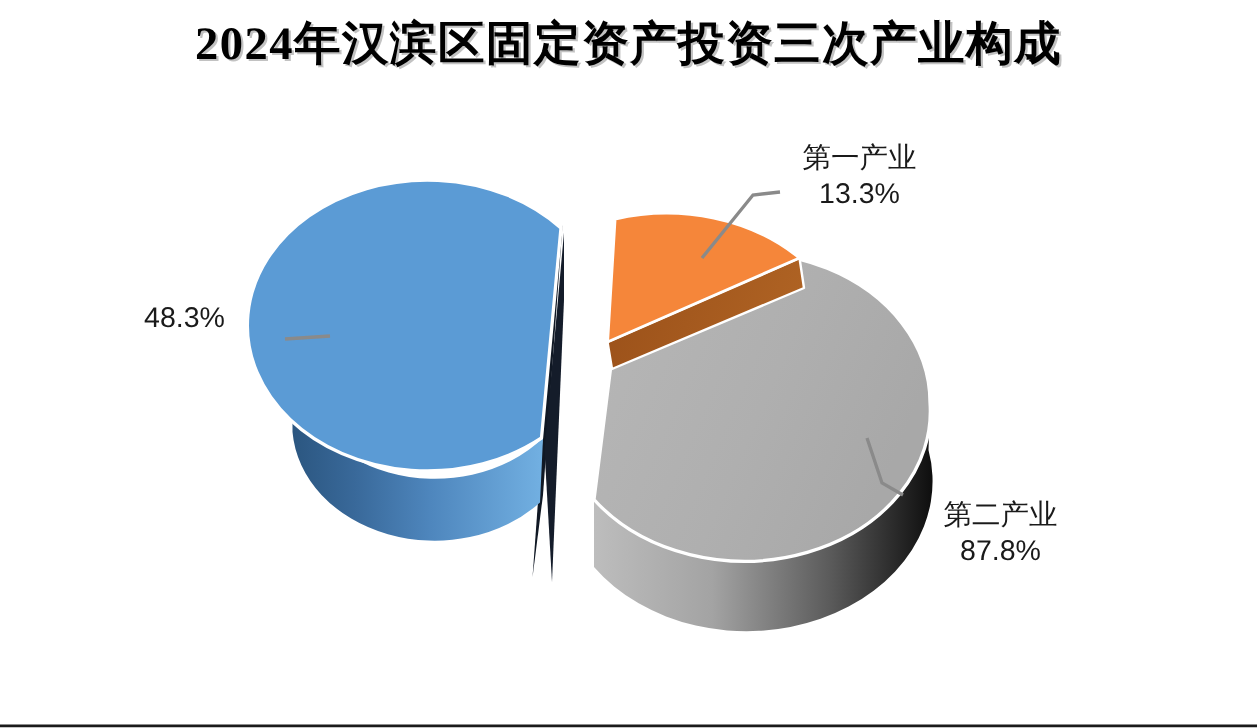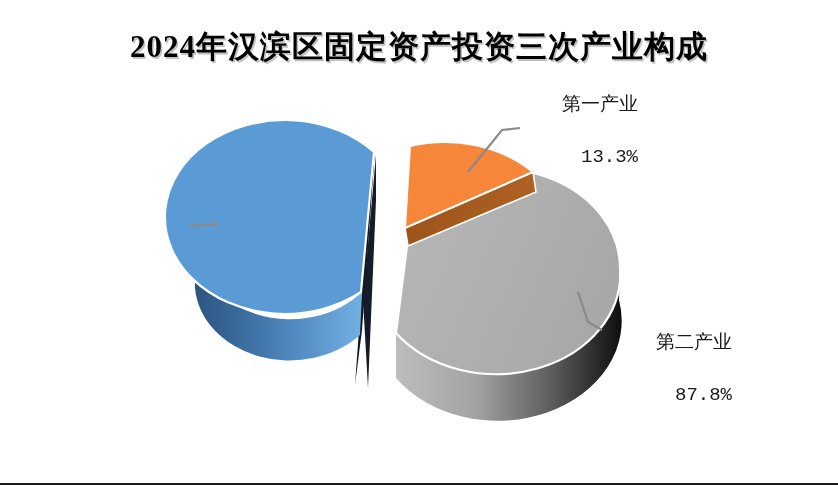--- a/index.html
+++ b/index.html
@@ -19,47 +19,47 @@
     left: 0; top: 0;
     width: 838px;
     height: 485px;
     background: #ffffff;
     border-bottom: 2px solid #1b1b1b;
     box-sizing: border-box;
   }
   #chart-title {
     position: absolute;
     left: 0;
-    top: 26px;
+    top: 8px;
     width: 838px;
     text-align: center;
     font-family: "Liberation Serif", "DejaVu Serif", serif;
     font-weight: bold;
     font-size: 31px;
     letter-spacing: 1px;
     color: #000000;
     text-shadow: 1.5px 1.5px 0 rgba(120,120,120,0.45);
     white-space: nowrap;
   }
   #pie-svg {
     position: absolute;
     left: 0;
     top: 0;
   }
   .data-label {
     position: absolute;
-    text-align: right;
-    font-family: Liberation Mono, monospace;
+    text-align: center;
+    font-family: Liberation Sans, sans-serif;
     font-size: 19px;
     color: #1a1a1a;
     line-height: 1.25;
     white-space: nowrap;
   }
   .data-label .lbl-name { display: block; }
-  .data-label .lbl-pct  { display: block; margin-top: 28px; }
+  .data-label .lbl-pct  { display: block; }
 
   #label-first  { left: 508px; top: 94px;  width: 130px; }
   #label-second { left: 602px; top: 332px; width: 130px; }
   #label-third  { left: 58px;  top: 201px; width: 130px; }
 </style>
 </head>
 <body>
 
 <div id="chart-frame">
 
@@ -146,15 +146,16 @@
     <span class="lbl-name">第一产业</span>
     <span class="lbl-pct">13.3%</span>
   </div>
 
   <div class="data-label" id="label-second">
     <span class="lbl-name">第二产业</span>
     <span class="lbl-pct">87.8%</span>
   </div>
 
   <div class="data-label" id="label-third">
+    <span class="lbl-pct">48.3%</span>
   </div>
 
 </div>
 
 </body></html>

